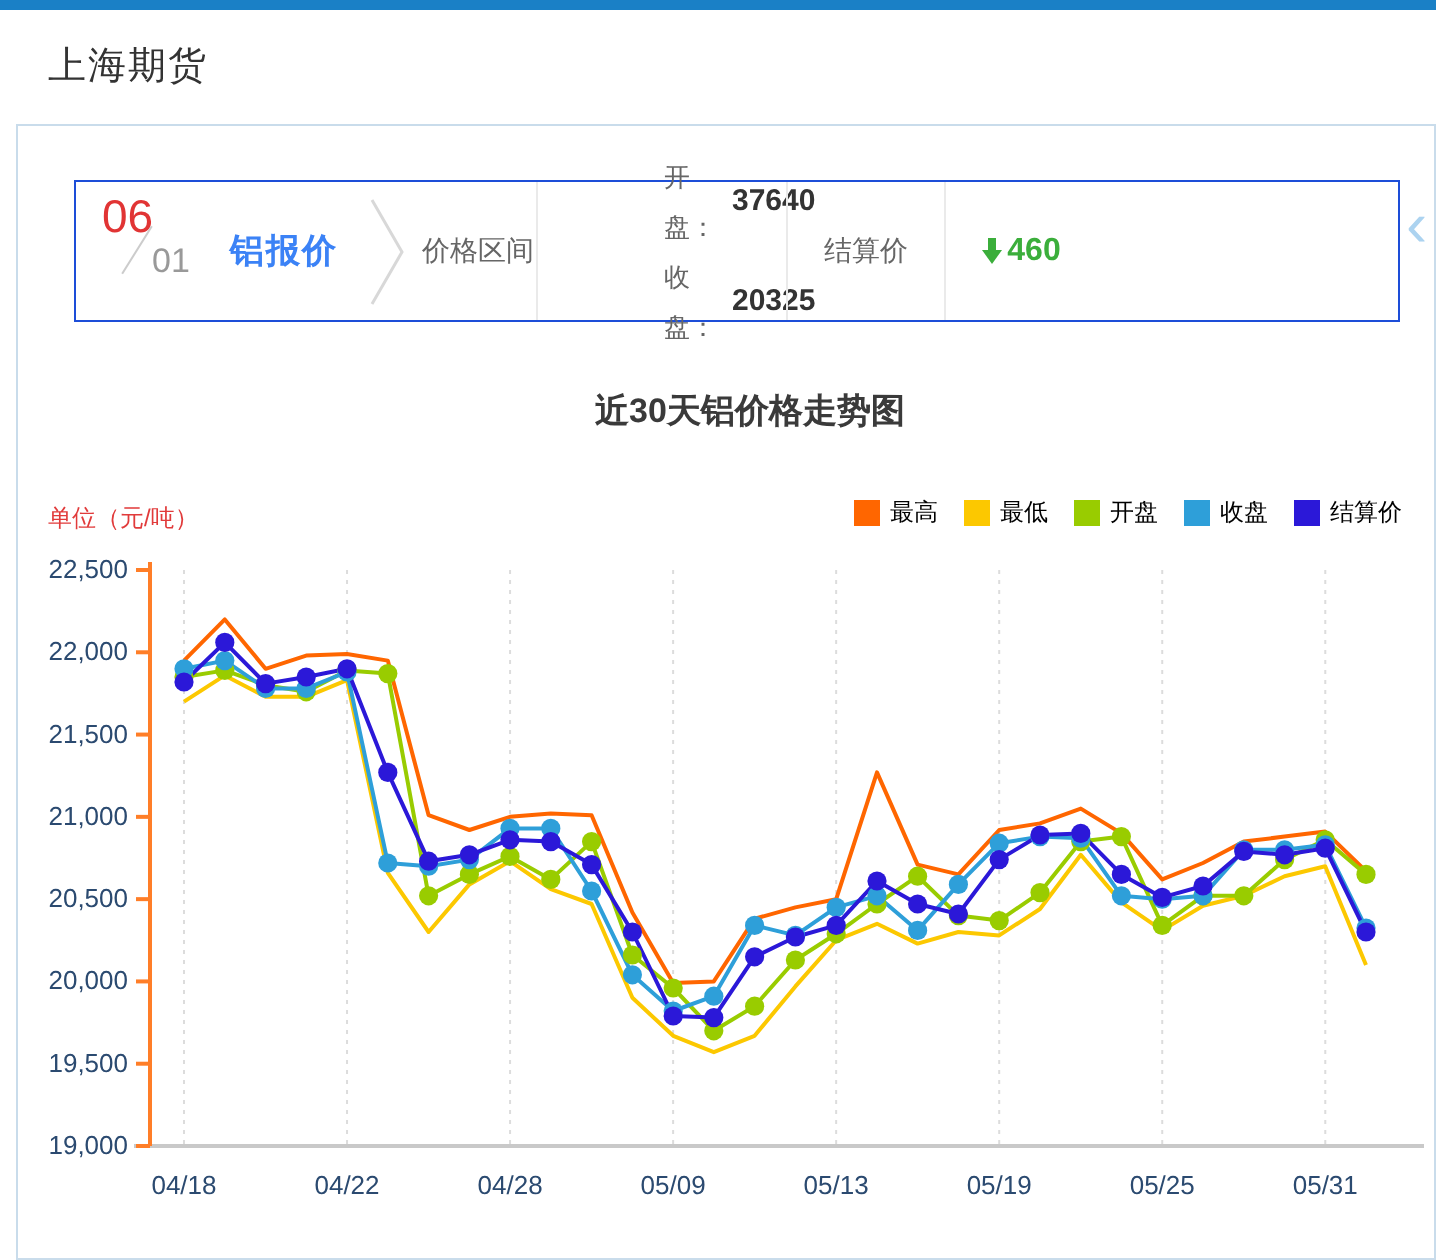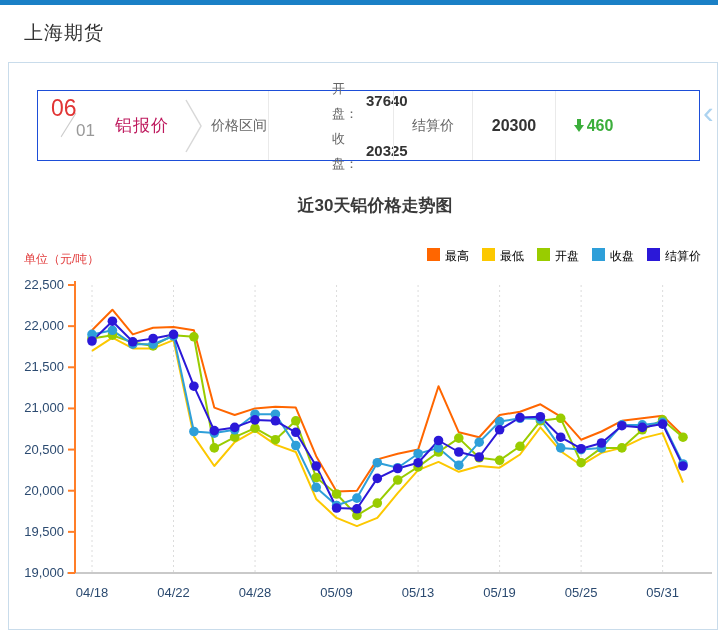--- a/index.html
+++ b/index.html
@@ -10,39 +10,39 @@
   .topbar{position:absolute;left:0;top:0;width:718px;height:5px;background:#1A80C6;}
   .site-title{position:absolute;left:24px;top:20px;font-size:19px;color:#333;letter-spacing:1px;}
   .panel{position:absolute;left:8px;top:62px;width:708px;height:566px;background:#fff;border:1px solid #C9DCEB;}
   .quote-card{position:absolute;left:37px;top:90px;width:663px;height:71px;background:#fff;border:1px solid #1d4ed8;display:flex;align-items:stretch;box-sizing:border-box;}
   .cell{display:flex;align-items:center;justify-content:center;box-sizing:border-box;}
   .cell.bordered{border-left:1px solid #EAEAEA;}
   .date-cell{width:68px;position:relative;}
   .date-month{position:absolute;left:13px;top:4px;font-size:23px;color:#E13434;}
   .date-day{position:absolute;left:38px;top:30px;font-size:17px;color:#999;}
   .date-slash{position:absolute;left:30px;top:20px;width:1px;height:28px;background:#CCC;transform:rotate(32deg);}
-  .product-cell{width:72px;font-size:17px;color:#be185d;letter-spacing:1px;}
+  .product-cell{width:72px;font-size:17px;color:#3b82f6;letter-spacing:1px;font-weight:bold;}
   .chev-cell{width:32px;}
   .range-cell{width:58px;font-size:14px;color:#666;line-height:23px;text-align:center;}
   .oc-cell{width:125px;flex-direction:column;justify-content:center;align-items:flex-start;padding-left:16px;}
   .oc-row{display:flex;align-items:center;line-height:25px;margin-left:47px;}
   .oc-label{font-size:13px;color:#666;}
   .oc-value{font-size:15px;font-weight:bold;color:#333;margin-left:8px;}
   .settle-label-cell{width:79px;font-size:14px;color:#666;}
   .settle-value-cell{width:83px;font-size:16px;font-weight:bold;color:#333;}
   .change-label-cell{width:77px;font-size:14px;color:#666;}
   .change-value-cell{width:76px;font-size:16px;font-weight:bold;color:#3BAE3B;}
   .dn-arrow{display:inline-block;margin-right:3px;position:relative;width:10px;height:14px;}
   .dn-arrow .stem{position:absolute;left:3px;top:0;width:4px;height:7px;background:#3BAE3B;}
   .dn-arrow .head{position:absolute;left:0;top:6px;width:0;height:0;border:5px solid transparent;border-top:7px solid #3BAE3B;}
   .side-chevron{position:absolute;left:703px;top:94px;font-size:32px;color:#ACD3F0;cursor:pointer;line-height:36px;}
   .chart-title{position:absolute;left:0;top:194px;width:718px;text-align:center;font-size:17px;font-weight:bold;color:#3A3A3A;margin-left:16px;}
   .unit-label{position:absolute;left:24px;top:251px;font-size:12px;color:#E13B3B;}
   .legend{position:absolute;right:17px;top:248px;display:flex;align-items:center;}
-  .legend-item{display:flex;align-items:flex-start;margin-left:13px;}
+  .legend-item{display:flex;align-items:center;margin-left:13px;}
   .legend-swatch{width:13px;height:13px;display:inline-block;margin-right:5px;}
   .legend-text{font-size:12px;color:#000;}
   #trend-svg{position:absolute;left:0;top:273px;}
   .axlbl{font-size:13px;fill:#2B4A70;}
 </style>
 </head>
 <body>
 
 <div class="topbar"></div>
 <div class="site-title">上海期货</div>
@@ -68,21 +68,20 @@
     <div class="oc-row">
       <span class="oc-label">开盘：</span>
       <span class="oc-value">37640</span>
     </div>
     <div class="oc-row">
       <span class="oc-label">收盘：</span>
       <span class="oc-value">20325</span>
     </div>
   </div>
   <div class="cell bordered settle-label-cell">结算价</div>
-  <div class="cell bordered settle-value-cell">20300</div>
   <div class="cell bordered change-value-cell">
     <span class="dn-arrow">
         <span class="stem"></span>
         <span class="head"></span>
       </span>
     <span>460</span>
   </div>
 </div>
 
 <div class="side-chevron">‹</div>

